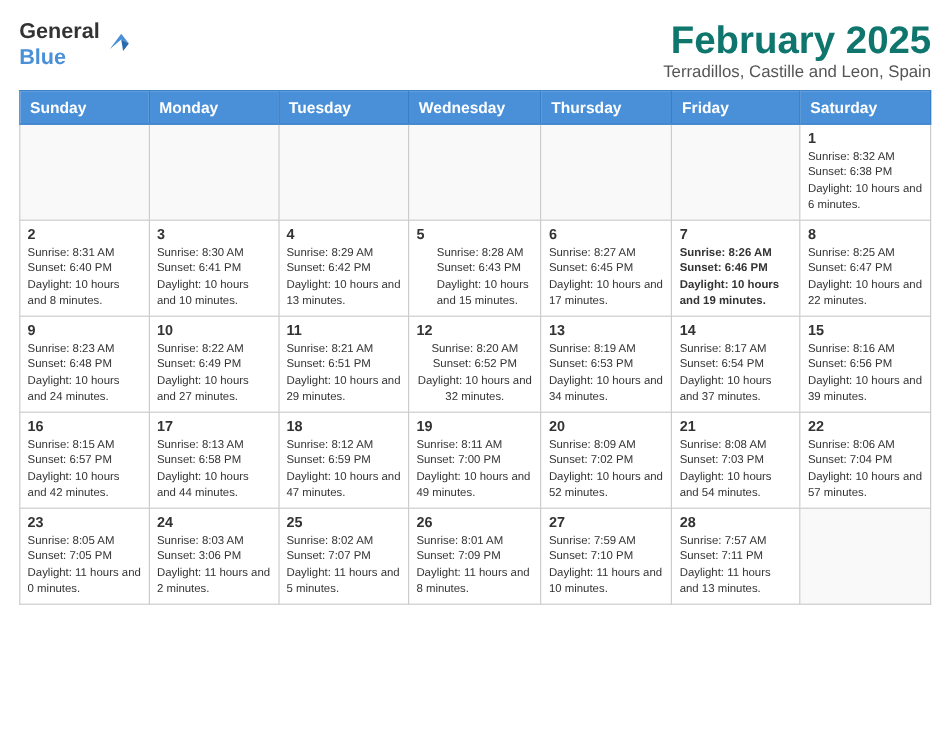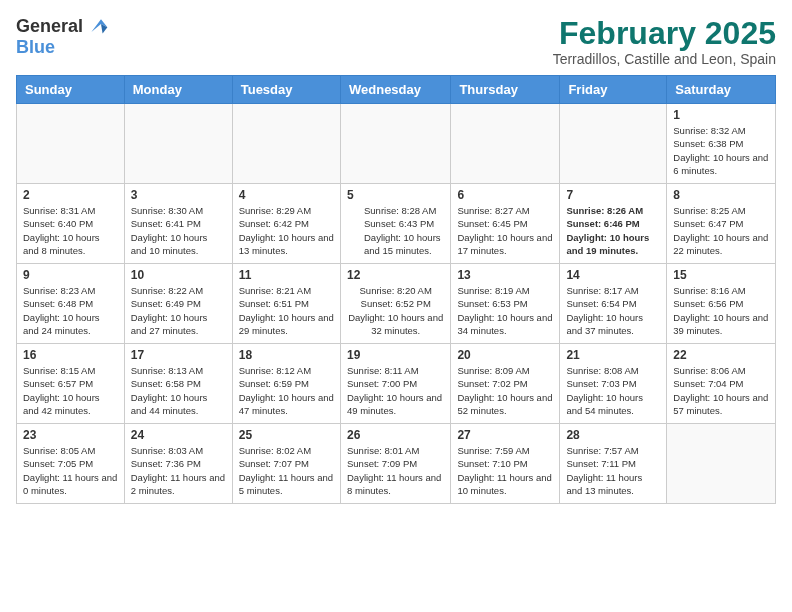--- a/index.html
+++ b/index.html
@@ -14,21 +14,21 @@
       padding: 16px 16px 8px 16px;
     }
     .header-section {
       display: flex;
       justify-content: space-between;
       align-items: flex-start;
       margin-bottom: 8px;
     }
     .logo {
       display: flex;
-      align-items: flex-start;
+      align-items: center;
     }
     .logo-text-general {
       font-size: 18px;
       font-weight: bold;
       color: #333;
     }
     .logo-text-blue {
       font-size: 18px;
       font-weight: bold;
       color: #4a90d9;
@@ -276,21 +276,21 @@
         <tr>
           <td>
             <span class="day-number">23</span>
             <div class="day-info" style="white-space: pre-line;">Sunrise: 8:05 AM
 Sunset: 7:05 PM
 Daylight: 11 hours and 0 minutes.</div>
           </td>
           <td>
             <span class="day-number">24</span>
             <div class="day-info" style="white-space: pre-line;">Sunrise: 8:03 AM
-Sunset: 7:36 PM
+Sunset: 3:06 PM
 Daylight: 11 hours and 2 minutes.</div>
           </td>
           <td>
             <span class="day-number">25</span>
             <div class="day-info" style="white-space: pre-line;">Sunrise: 8:02 AM
 Sunset: 7:07 PM
 Daylight: 11 hours and 5 minutes.</div>
           </td>
           <td>
             <span class="day-number">26</span>

